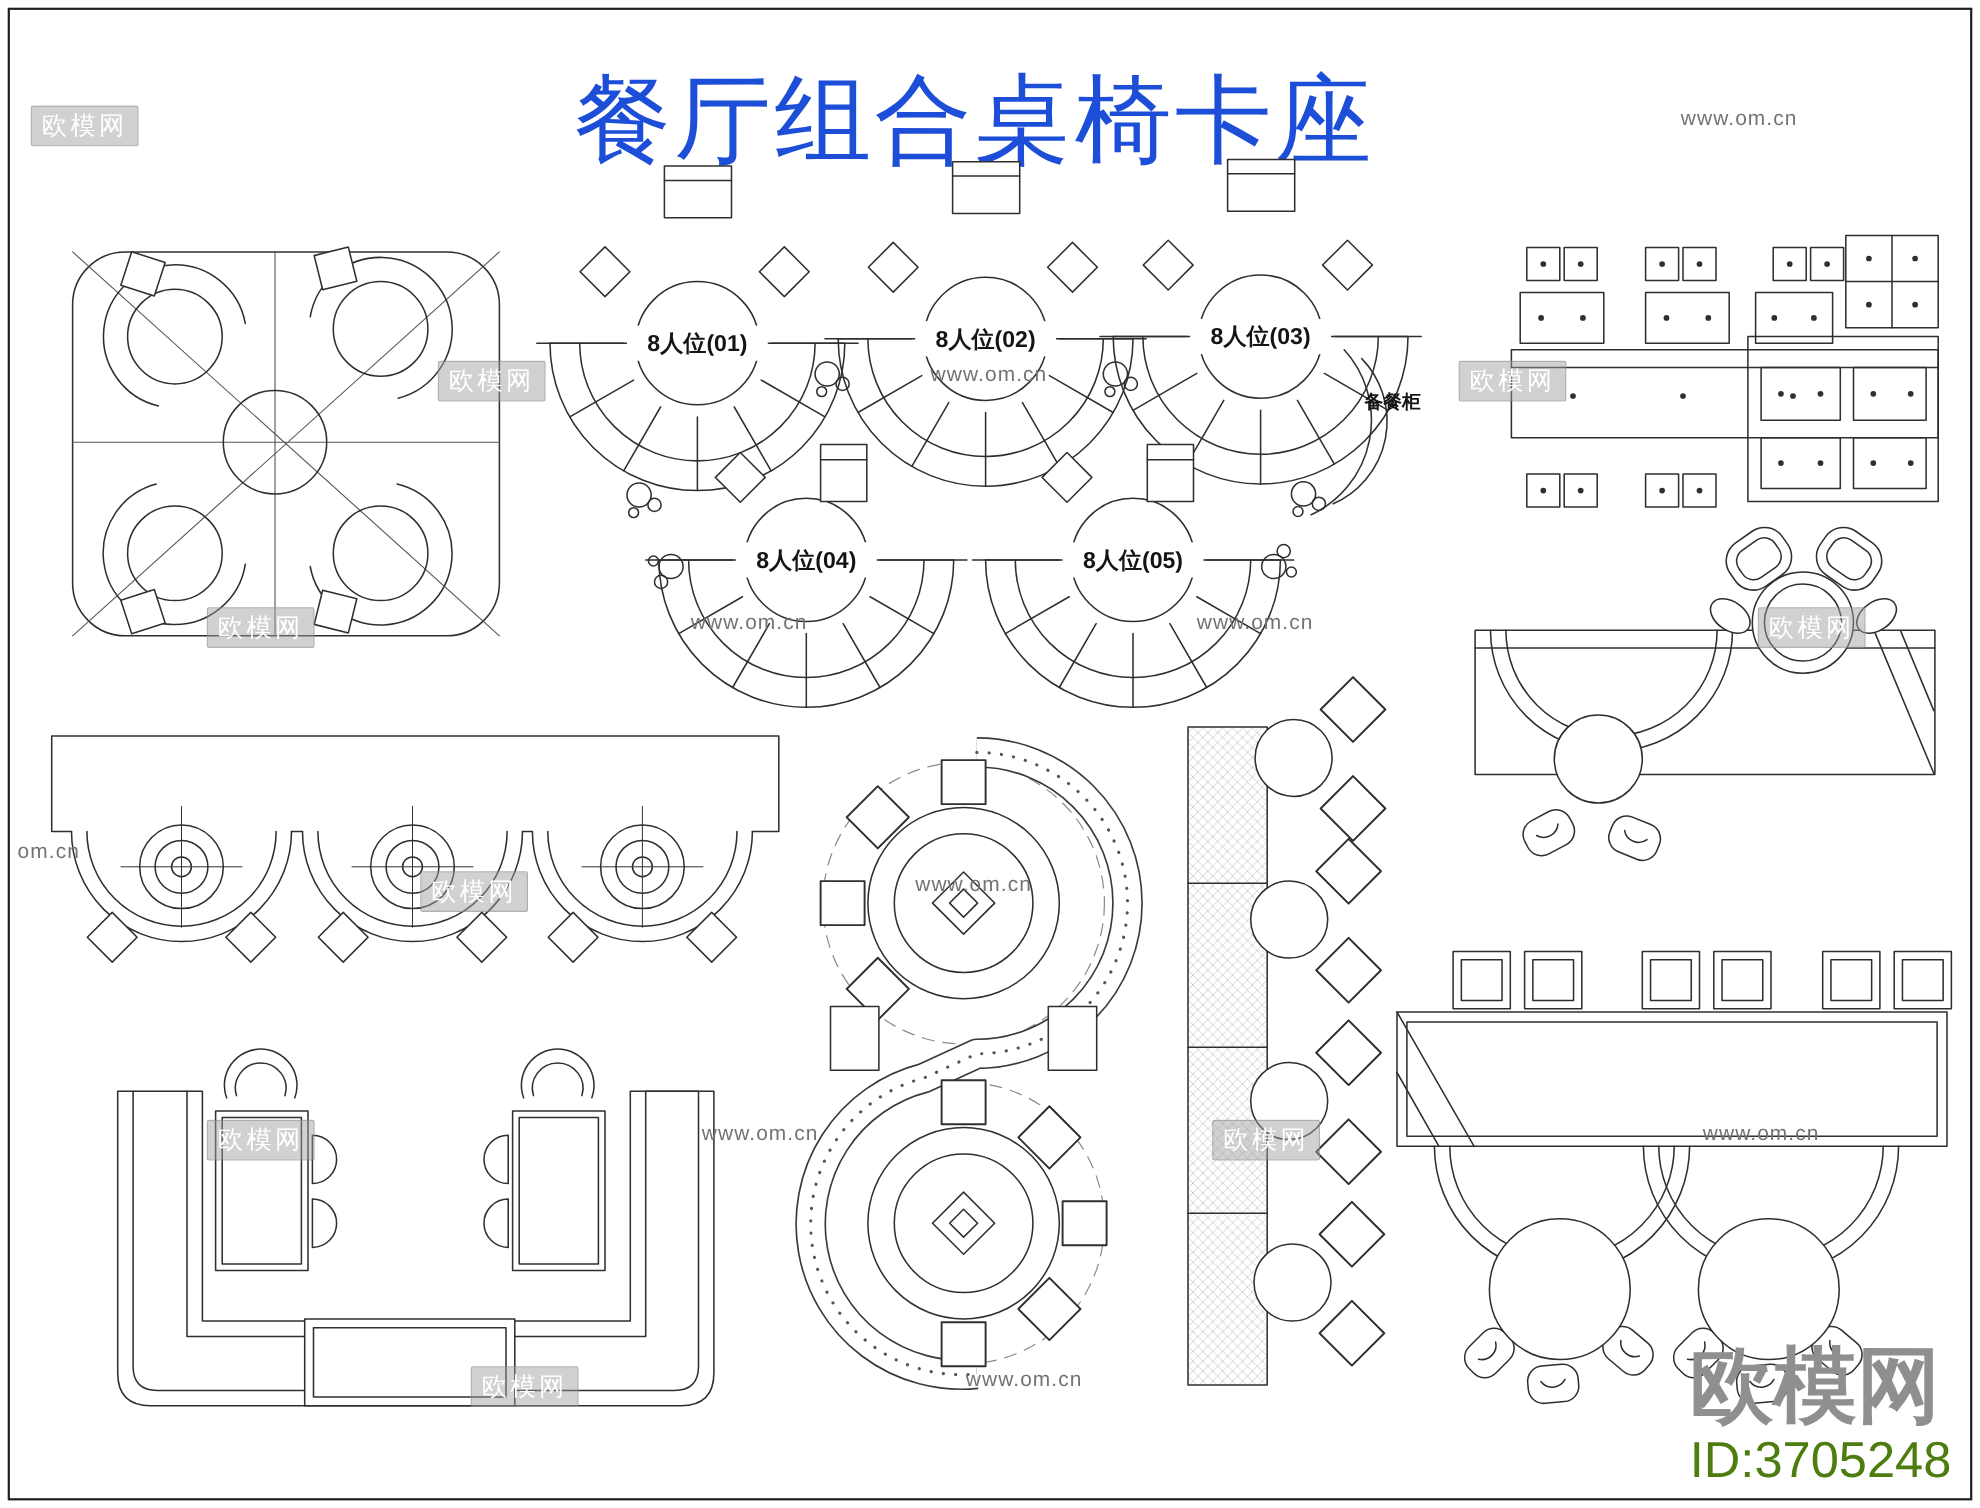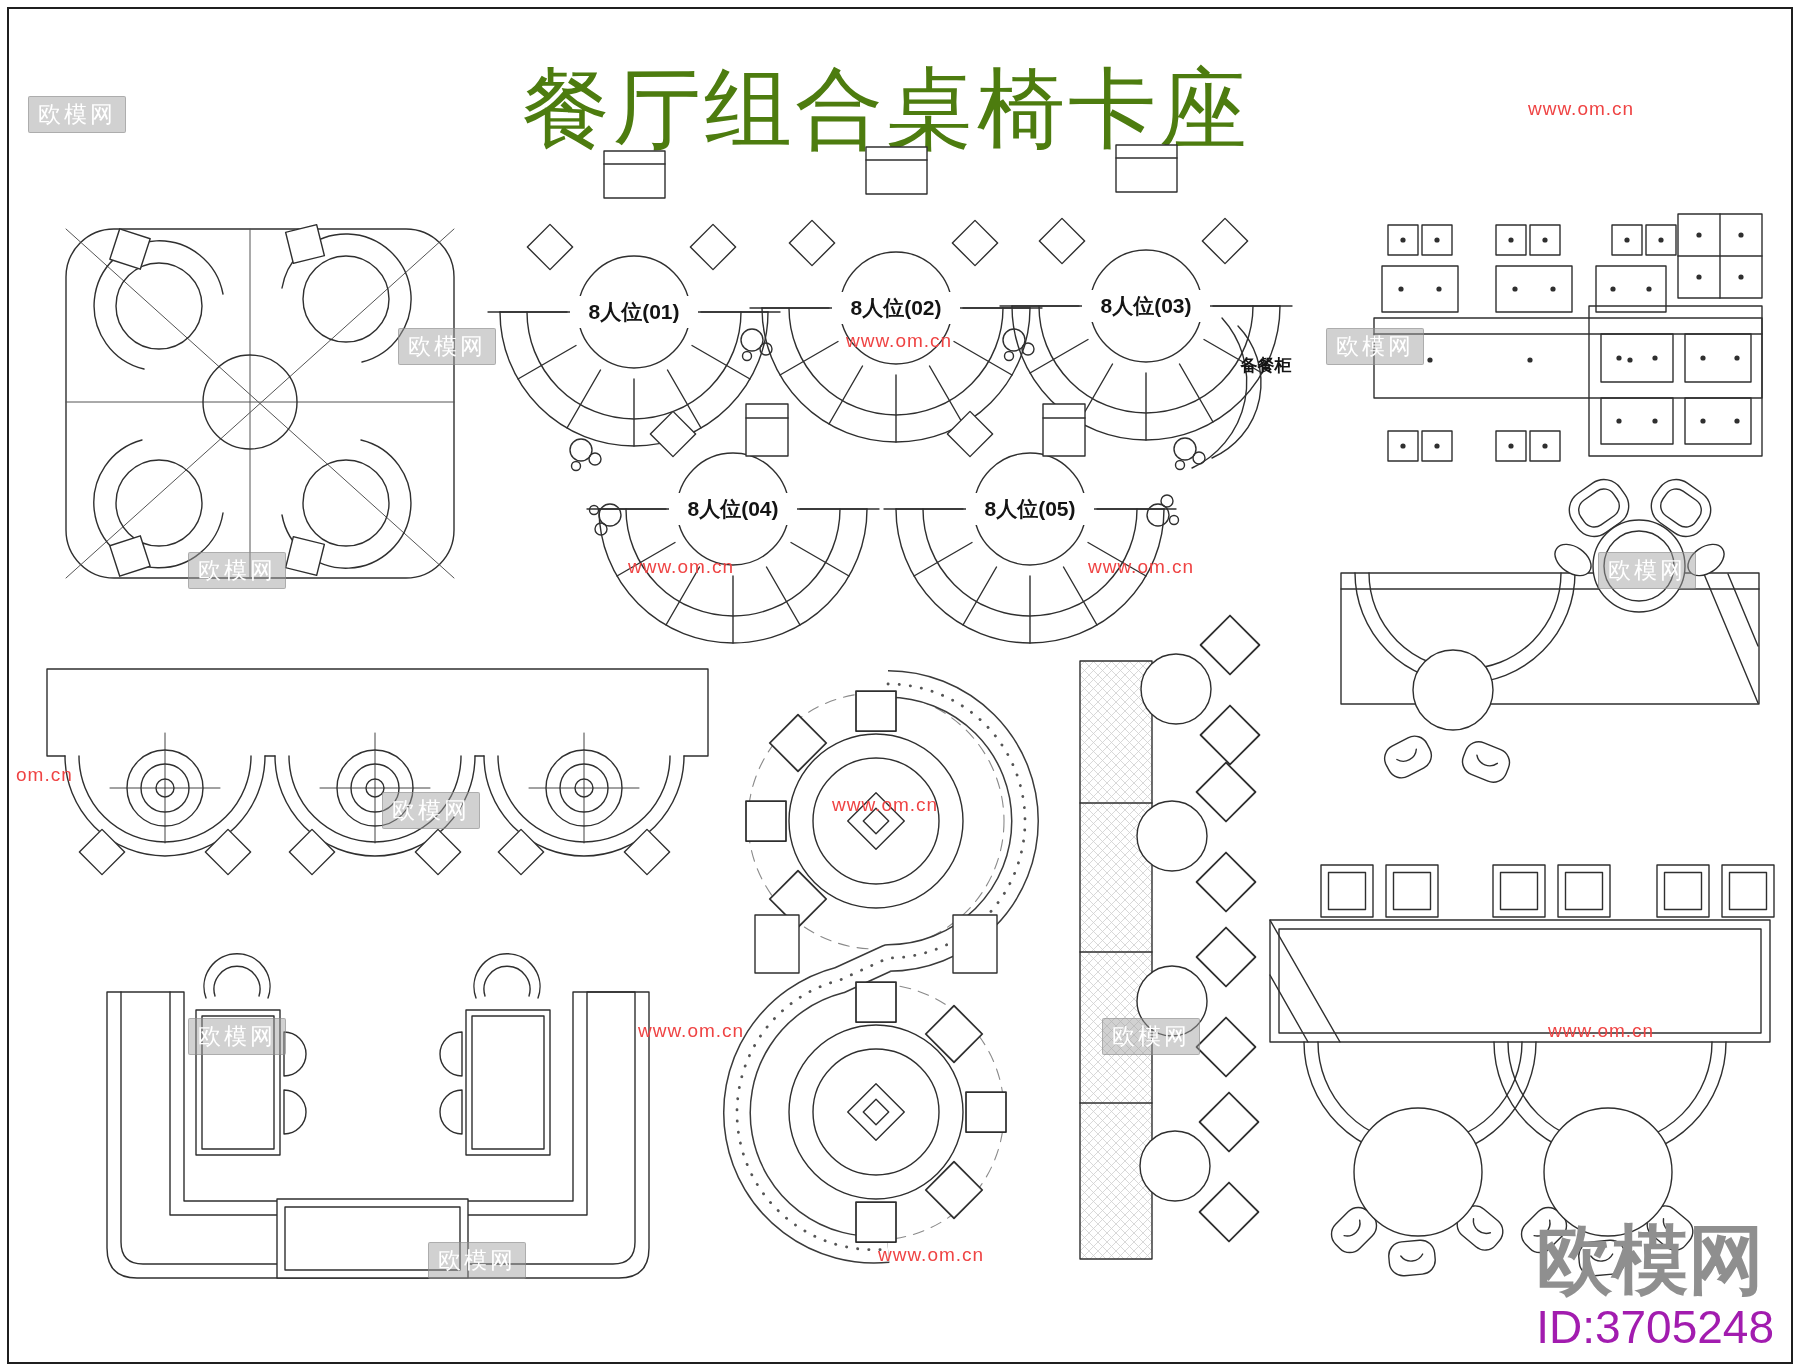--- a/index.html
+++ b/index.html
@@ -1,30 +1,30 @@
 <!DOCTYPE html>
 <html><head>
 <meta charset="utf-8">
 <style>
   html,body{margin:0;padding:0;background:#ffffff;}
   #canvas{position:relative;width:1800px;height:1371px;background:#fff;overflow:hidden;
           font-family:"Liberation Sans",sans-serif;}
   .frame{position:absolute;inset:7px;border:2px solid #1f1f1f;pointer-events:none;z-index:1;}
   .title{position:absolute;top:50px;left:0;width:1772px;text-align:center;
          font-family:"Liberation Serif","DejaVu Serif",serif;font-weight:400;
-         font-size:88px;letter-spacing:3px;color:#4d7c0f;z-index:2;}
+         font-size:88px;letter-spacing:3px;color:#1d4ed8;z-index:2;}
   .cad{position:absolute;left:0;top:0;z-index:2;}
   .svgtxt{fill:#141414;stroke:none;font-family:"Liberation Sans",sans-serif;font-weight:600;}
   .wm{position:absolute;z-index:3;pointer-events:none;white-space:nowrap;}
   .wm-brand{font-size:23px;color:#fff;background:rgba(158,158,158,.48);
             border:1px solid rgba(130,130,130,.45);padding:2px 9px;letter-spacing:3px;border-radius:2px;}
-  .wm-url{font-size:19px;color:#ef4444;letter-spacing:1px;}
+  .wm-url{font-size:19px;color:#737373;letter-spacing:1px;}
   .footer{position:absolute;right:26px;bottom:16px;z-index:4;}
   .footer-brand{font-size:76px;font-weight:700;color:#8f8f8f;line-height:1.05;}
-  .footer-id{font-size:46px;color:#a21caf;line-height:1.2;}
+  .footer-id{font-size:46px;color:#4d7c0f;line-height:1.2;}
 </style>
 </head>
 <body>
 
 <div id="canvas">
   <div class="frame"></div>
   <div class="title">餐厅组合桌椅卡座</div>
 
   <svg class="cad" width="1800" height="1371" viewBox="0 0 1800 1371">
     <defs>

